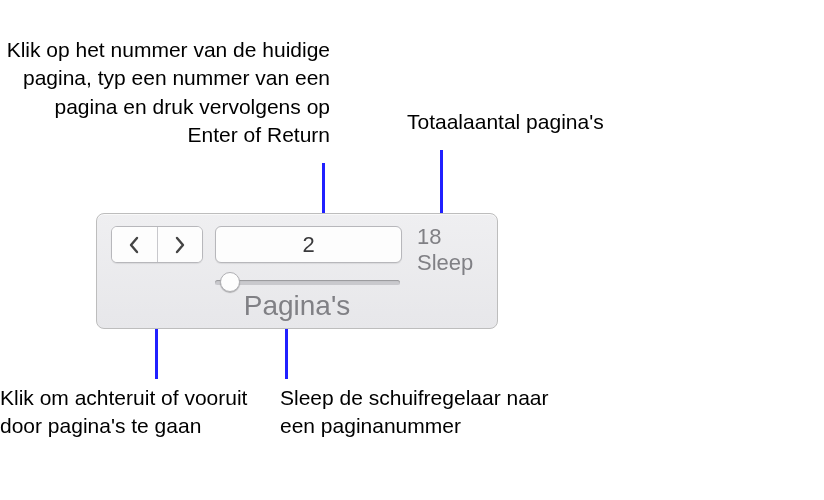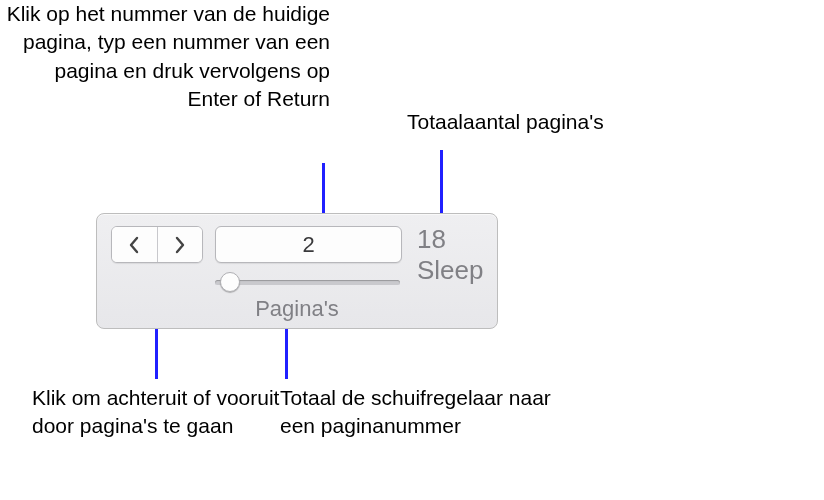--- a/index.html
+++ b/index.html
@@ -14,21 +14,21 @@
     overflow: hidden;
   }
 
   
   .callout {
     position: absolute;
     font-size: 21px;
     line-height: 1.35;
     color: #000;
   }
-  .callout.right-align { text-align: right; }
+  .callout.right-align { text-align: right; margin-top: 36px; }
 
   
   .leader {
     position: absolute;
     background: #2020ff;
   }
   .leader.v { width: 3px; }
   .leader.h { height: 3px; }
 
   
@@ -84,21 +84,21 @@
     text-align: center;
     line-height: 35px;
     color: #3a3a3c;
   }
 
   
   .total-block {
     position: absolute;
     left: 320px;
     top: 10px;
-    font-size: 26px;
+    font-size: 22px;
     line-height: 1.2;
     color: #808085;
   }
 
   
   .slider-wrap {
     position: absolute;
     left: 118px;
     top: 58px;
     width: 185px;
@@ -125,34 +125,34 @@
     box-shadow: 0 1px 1px rgba(0,0,0,0.25);
   }
 
   
   .panel-caption {
     position: absolute;
     left: 0;
     right: 0;
     bottom: 6px;
     text-align: center;
-    font-size: 22px;
+    font-size: 28px;
     color: #808085;
   }
 </style>
 </head>
 <body>
 
 <div class="callout right-align" style="left:0; top:6; width:330px;">Klik op het nummer van de huidige pagina, typ een nummer van een pagina en druk vervolgens op Enter of Return</div>
 
 <div class="callout" style="left:407px; top:108px;">Totaalaantal pagina's</div>
 
-<div class="callout" style="left:0; top:384px; width:260px;margin-left:32px;">Klik om achteruit of vooruit door pagina's te gaan</div>
+<div class="callout" style="left:0; top:384px; width:260px;">Klik om achteruit of vooruit door pagina's te gaan</div>
 
-<div class="callout" style="left:280px; top:384px; width:290px;">Totaal de schuifregelaar naar een paginanummer</div>
+<div class="callout" style="left:280px; top:384px; width:290px;">Sleep de schuifregelaar naar een paginanummer</div>
 
 <div class="leader v" style="left:322px; top:163px; height:70px;"></div>
 
 <div class="leader v" style="left:440px; top:150px; height:77px;"></div>
 
 <div class="leader h" style="left:112px; top:266px; width:88px;"></div>
 <div class="leader v" style="left:155px; top:266px; height:113px;"></div>
 
 <div class="leader v" style="left:285px; top:290px; height:89px;"></div>
 

